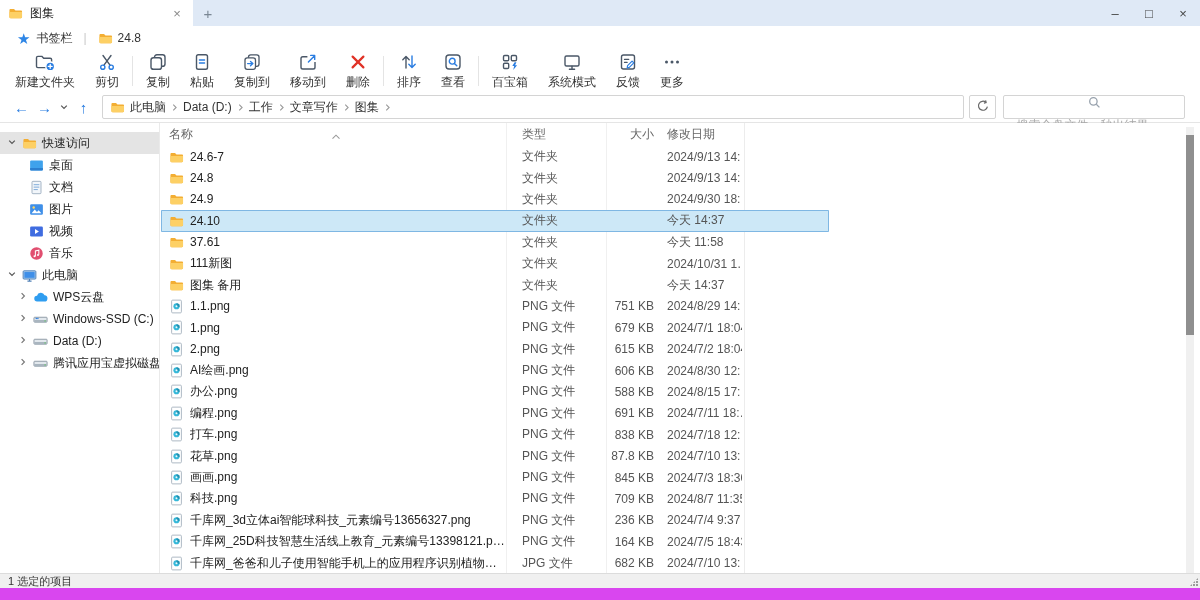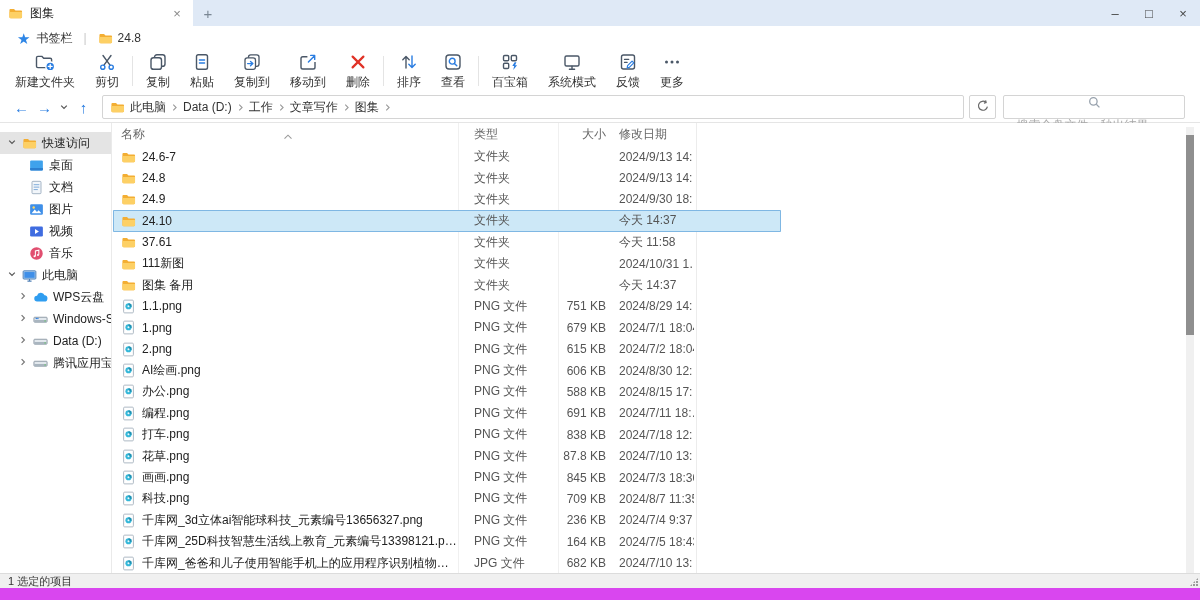--- a/index.html
+++ b/index.html
@@ -37,21 +37,21 @@
   .crumb-box{width:846px;height:22px;border:1px solid #d4d4d4;border-radius:2px;margin-left:7px;display:flex;align-items:center;padding:0 7px;gap:2px;overflow:hidden;}
   .crumb{color:#333;padding:0 3px;white-space:nowrap;}
   .crumb-sep{display:flex;align-items:center;margin:0 1px;}
   .refresh-btn{width:25px;height:22px;border:1px solid #d4d4d4;border-radius:2px;margin-left:5px;display:flex;align-items:center;justify-content:center;}
   .search-box{width:168px;height:22px;border:1px solid #d4d4d4;border-radius:2px;margin-left:7px;display:flex;align-items:center;padding:0 6px;gap:5px;flex-direction:column;}
   .search-box input{border:none;outline:none;flex:1;font:inherit;font-size:12px;color:#333;background:transparent;min-width:0;}
   .search-box input::placeholder{color:#a7a7a7;}
 
   
   .main{position:absolute;top:123px;left:0;right:0;bottom:15px;display:flex;background:#fff;}
-  .sidebar{width:112px;border-right:1px solid #eaeaea;box-sizing:border-box;position:relative;padding-top:9px;flex:none;overflow:hidden;}
+  .sidebar{width:160px;border-right:1px solid #eaeaea;box-sizing:border-box;position:relative;padding-top:9px;flex:none;overflow:hidden;}
   .side-item{height:22px;display:flex;align-items:center;gap:5px;white-space:nowrap;cursor:default;}
   .side-item.top{padding-left:7px;}
   .side-item.leaf{padding-left:29px;}
   .side-item.sub{padding-left:18px;}
   .side-item.selected{background:#e4e4e4;}
   .side-label{color:#222;}
   .h-scroll{position:absolute;bottom:6px;left:12px;width:110px;height:6px;background:#919191;border-radius:3px;}
 
   .content{flex:1;position:relative;overflow:hidden;}
   .gridline{position:absolute;top:0;bottom:0;width:1px;background:#f0f0f0;}

